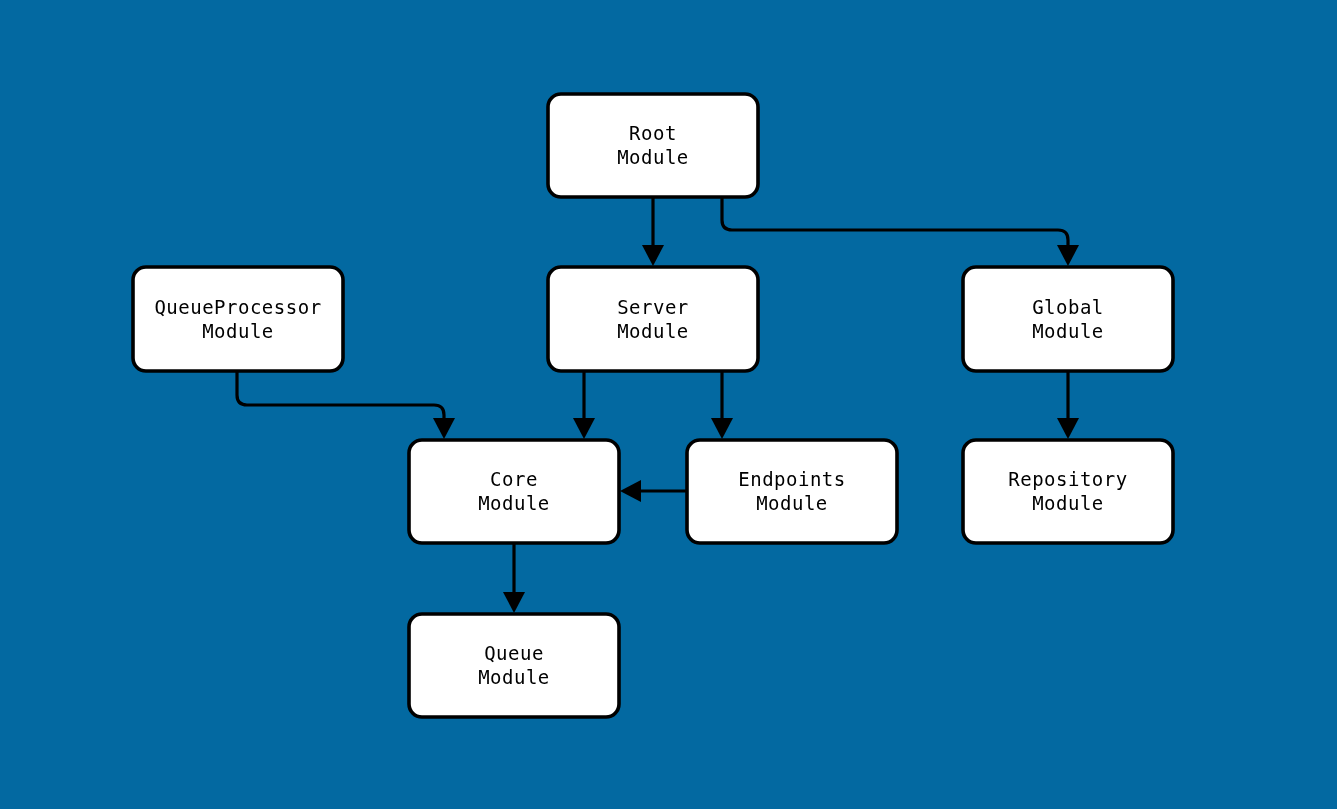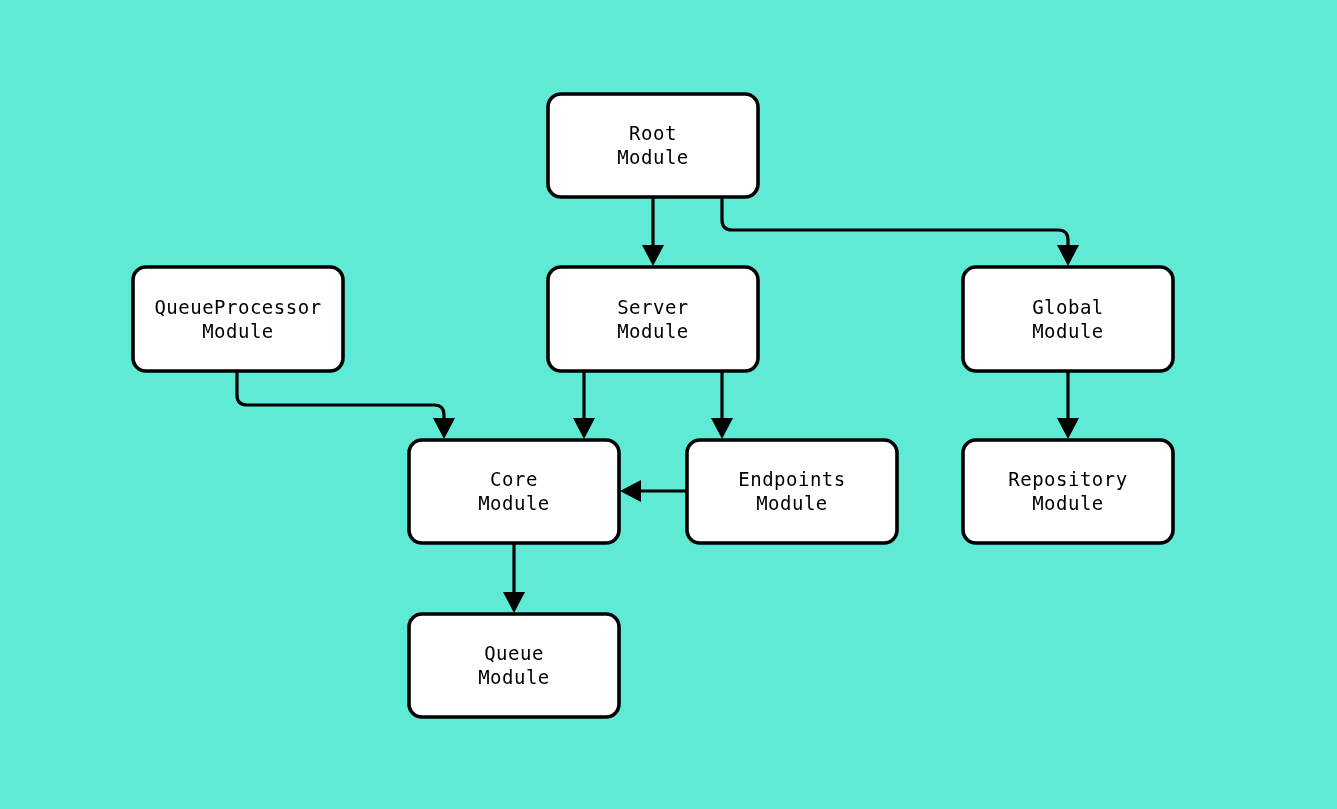--- a/index.html
+++ b/index.html
@@ -10,21 +10,21 @@
   body {
     width: 1337px;
     height: 809px;
     overflow: hidden;
     font-family: "DejaVu Sans Mono", "Liberation Mono", monospace;
   }
   #diagram-root {
     position: relative;
     width: 1337px;
     height: 809px;
-    background: #5eead4;
+    background: #0369a1;
   }
   svg#module-graph {
     display: block;
     width: 1337px;
     height: 809px;
   }
   .node-box {
     fill: #ffffff;
     stroke: #000000;
     stroke-width: 3.6;

